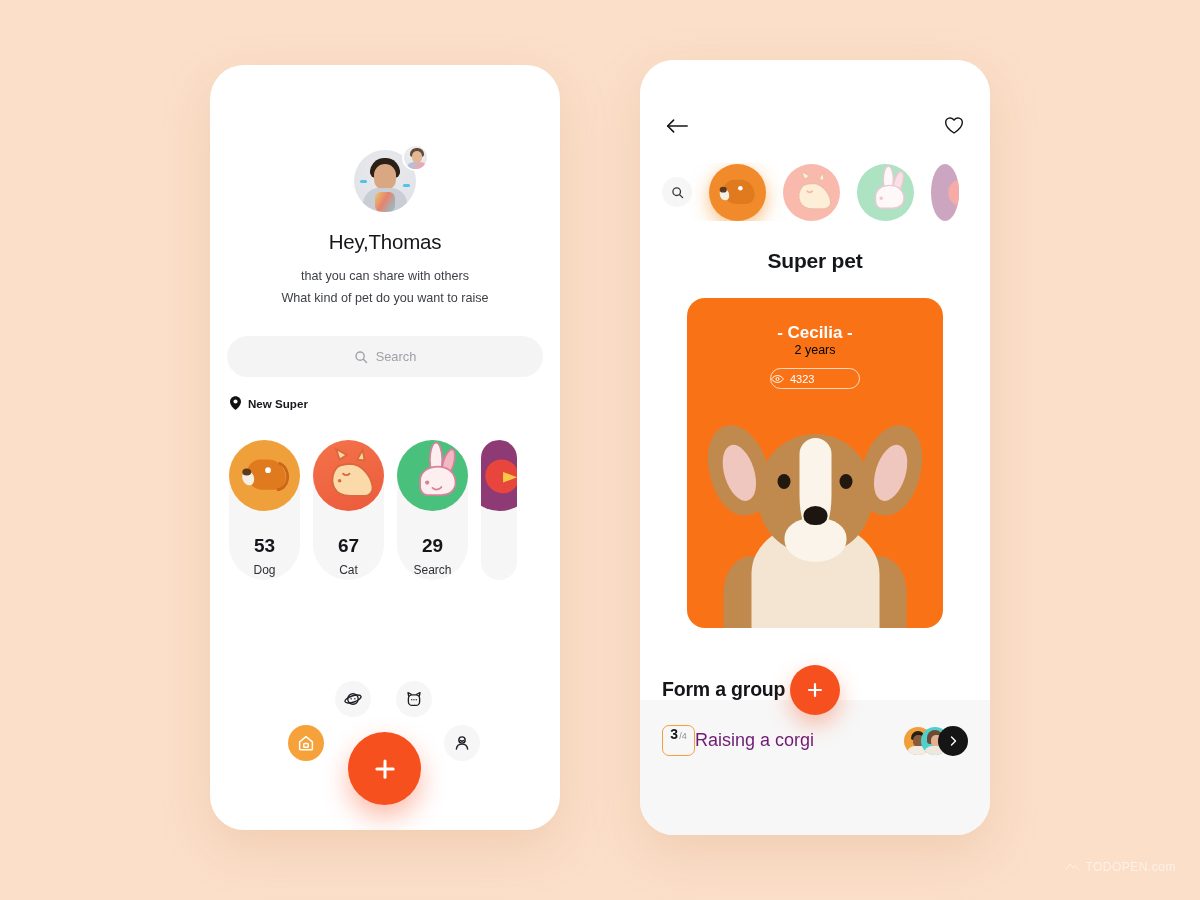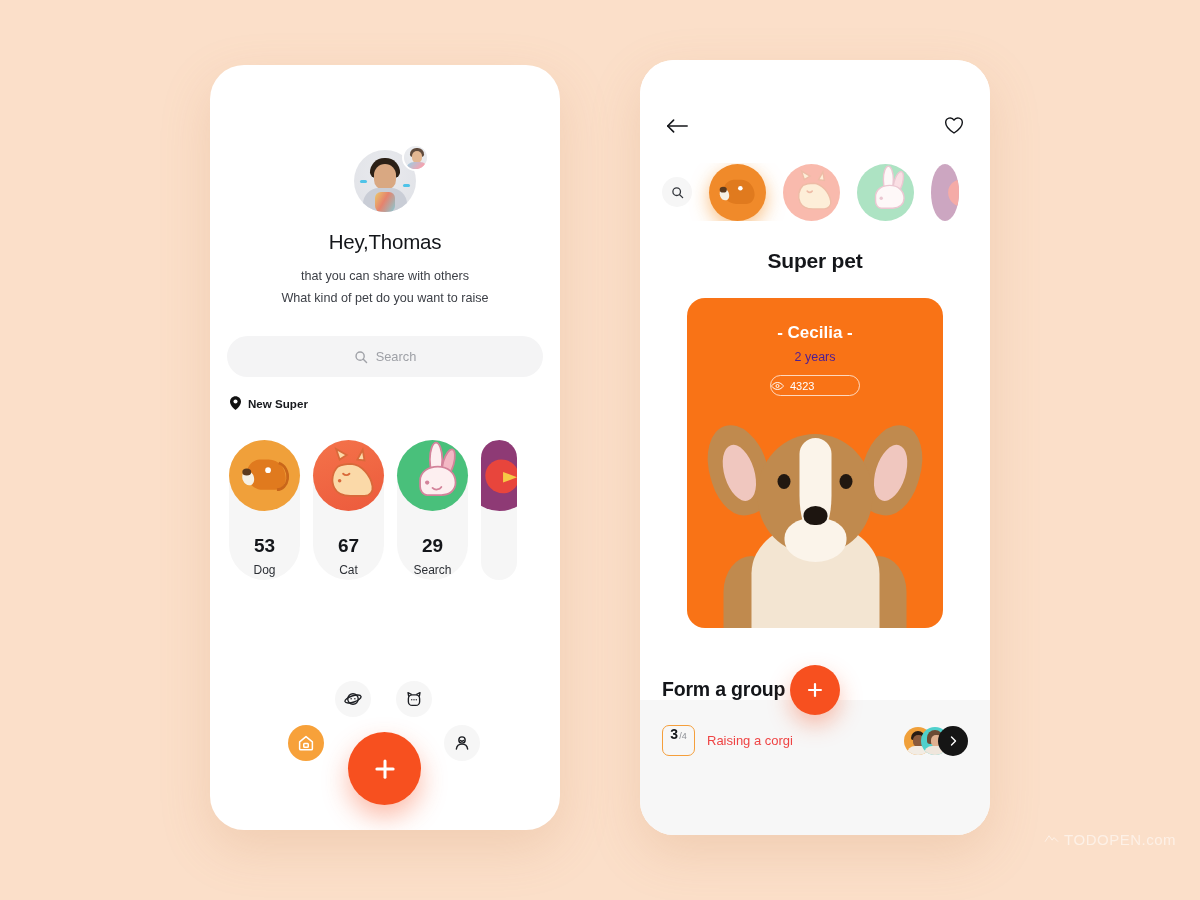--- a/index.html
+++ b/index.html
@@ -148,21 +148,21 @@
     text-align: center; font-size: 21px; font-weight: 700;
     color: #14161a; margin-top: 28px; letter-spacing: -.2px;
   }
 
   .pet-photo-card {
     margin: 25px auto 0; width: 256px; height: 330px;
     border-radius: 18px; background: #f97316;
     position: relative; overflow: hidden;
   }
   .pc-name { text-align: center; color: #fff; font-size: 17px; font-weight: 700; padding-top: 25px; }
-  .pc-age  { text-align: center; color: #4c1d95; font-size: 12.5px; margin-top: 7px; }
+  .pc-age  { text-align: center; color: #000000; font-size: 12.5px; }
   .pc-views {
     margin: 11px auto 0; width: 90px; height: 21px;
     border: 1.3px solid rgba(255,255,255,.72); border-radius: 11px;
     display: flex; align-items: center; justify-content: flex-start; gap: 6px;
     color: #fff; font-size: 11px;
   }
 
   
   .corgi { position: absolute; left: 50%; transform: translateX(-50%); bottom: 0; width: 215px; height: 210px; }
   .c-ear  { position: absolute; width: 58px; height: 92px; background: #c08a4e; border-radius: 50% 50% 45% 45%; }
@@ -199,32 +199,32 @@
     background: #f7f7f7;
   }
   .group-title { font-size: 19.5px; font-weight: 700; color: #14161a; margin: 50px 0 2px 22px; letter-spacing: -.2px; }
   .group-row { display: flex; align-items: center; margin: 24px 22px 0; }
   .count-badge {
     width: 33px; height: 31px; border: 1.8px solid #f59f3c; border-radius: 7px;
     display: flex; align-items: baseline; justify-content: center; gap: 1px; flex: 0 0 auto;
   }
   .count-badge .big { font-size: 14px; font-weight: 700; color: #14161a; }
   .count-badge .small { font-size: 9px; color: #8d9096; }
-  .group-name { margin-left: 12px; font-size: 13px; color: #ef4444; }
+  .group-name { margin-left: 0; font-size: 18px; color: #701a75; }
   .avatars { margin-left: auto; display: flex; align-items: center; }
   .mini-av { width: 28px; height: 28px; border-radius: 50%; overflow: hidden; position: relative; }
   .mini-av + .mini-av { margin-left: -11px; }
   .chev-btn { width: 30px; height: 30px; border-radius: 50%; background: #151515;
     display: flex; align-items: center; justify-content: center; margin-left: -11px; z-index: 2; }
 
   
   .watermark {
-    position: absolute; right: 24px; bottom: 52px;
+    position: absolute; right: 24px; bottom: 26px;
     display: flex; align-items: center; gap: 5px;
-    color: rgba(255,255,255,.55); font-size: 15px; letter-spacing: .5px;
+    color: rgba(255,255,255,.55); font-size: 12px; letter-spacing: .5px;
   }
 </style>
 </head>
 <body>
 
 <div class="stage">
 
   <div class="phone" id="phone-left">
 
     <div class="avatar-wrap">

